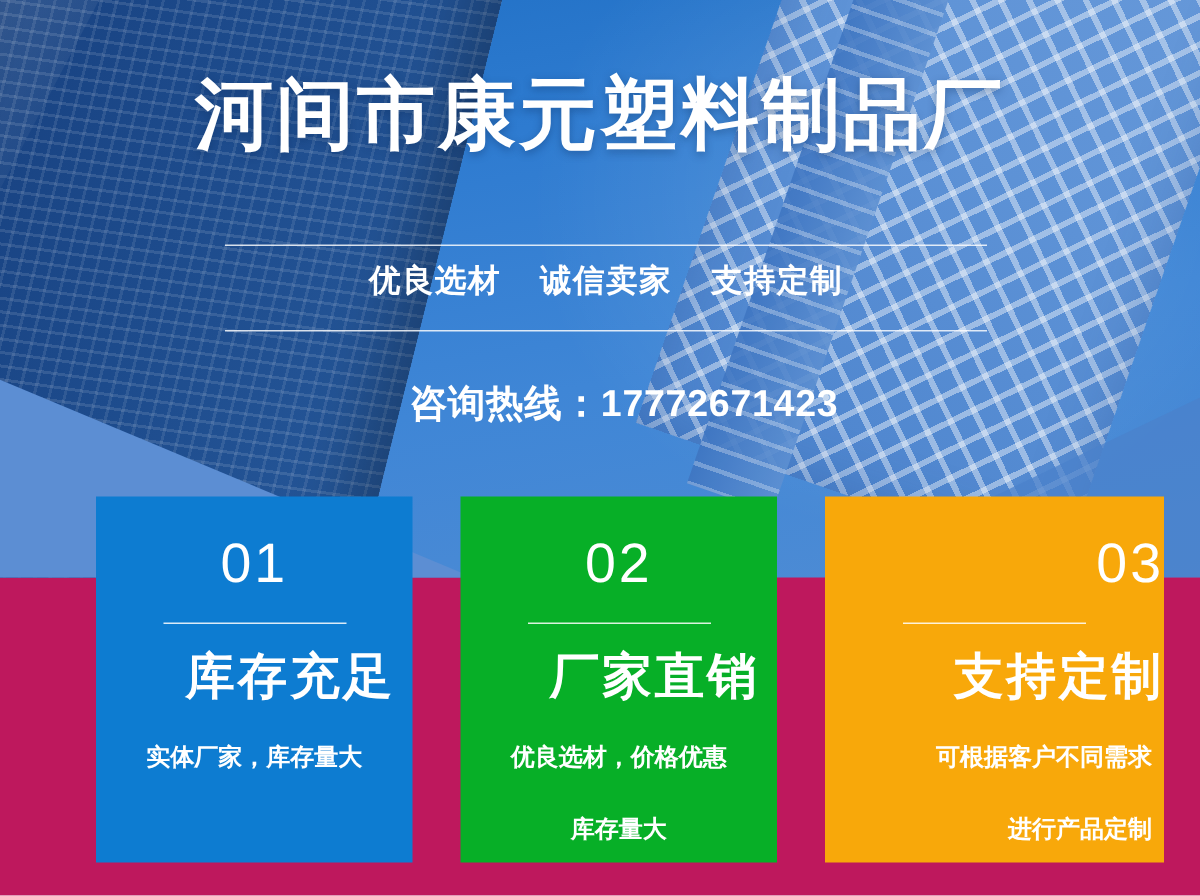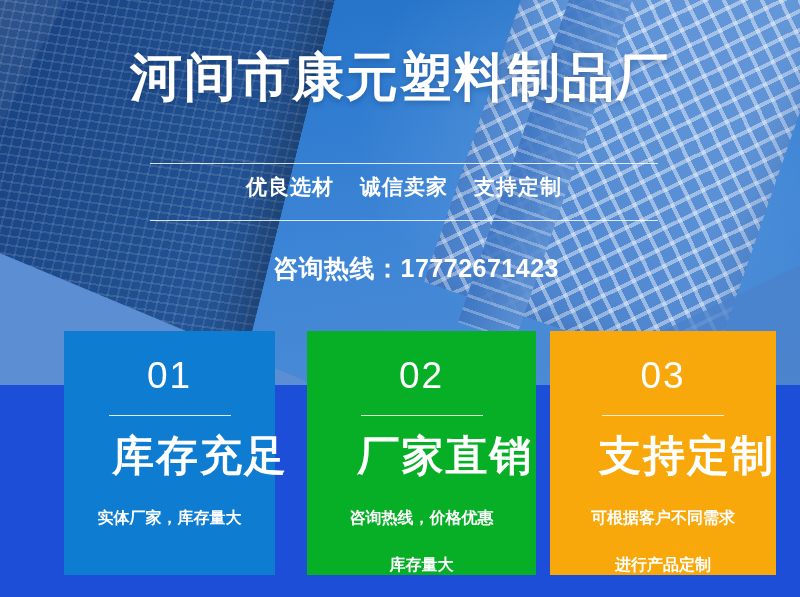--- a/index.html
+++ b/index.html
@@ -9,21 +9,21 @@
   }
   body {
     font-family: "Liberation Sans", "DejaVu Sans", sans-serif;
   }
 
   #banner {
     position: relative;
     width: 800px;
     height: 597px;
     overflow: hidden;
-    background: #1d4ed8;
+    background: #be185d;
     text-decoration: underline;
   }
 
   
   .sky {
     position: absolute;
     left: 0; top: 0;
     width: 800px;
     height: 385px;
     background: linear-gradient(170deg, #1f6fc4 0%, #2e7bd0 28%, #3f86d6 62%, #4f8cd4 100%);
@@ -172,38 +172,38 @@
     position: absolute;
     top: 331px;
     height: 244px;
     pointer-events: auto;
     text-align: center;
     color: #ffffff;
     box-sizing: border-box;
     padding-top: 26px;
   }
   .card-1 { left: 48px;  width: 211px; background: #0d7cd1; }
-  .card-2 { left: 291px; width: 229px; background: #07af27; }
-  .card-3 { left: 534px; width: 226px; background: #f8a80a; }
+  .card-2 { left: 291px; width: 211px; background: #07af27; }
+  .card-3 { left: 534px; width: 226px; background: #f8a80a; text-align: right; }
 
   .card-num {
     font-size: 37px;
     font-weight: 300;
     line-height: 1;
     letter-spacing: 2px;
     color: #ffffff;
   }
   .card-rule {
     width: 122px;
     height: 1px;
     background: rgba(255,255,255,.85);
     margin: 21px auto 14px auto;
   }
   .card-title {
-    font-size: 42px;
+    font-size: 33px;
     font-weight: bold;
     letter-spacing: 2px;
     line-height: 1.25;
     white-space: nowrap;
     margin-left: 48px;
   }
   .card-desc {
     margin-top: 12px;
     font-size: 16px;
     font-weight: bold;
@@ -252,21 +252,21 @@
       <div class="card-desc">
         <span>实体厂家，库存量大</span>
       </div>
     </div>
 
     <div class="card card-2">
       <div class="card-num">02</div>
       <div class="card-rule"></div>
       <div class="card-title">厂家直销</div>
       <div class="card-desc">
-        <span>咨询热线，价格优惠</span>
+        <span>优良选材，价格优惠</span>
         <span>库存量大</span>
       </div>
     </div>
 
     <div class="card card-3">
       <div class="card-num">03</div>
       <div class="card-rule"></div>
       <div class="card-title">支持定制</div>
       <div class="card-desc">
         <span>可根据客户不同需求</span>

